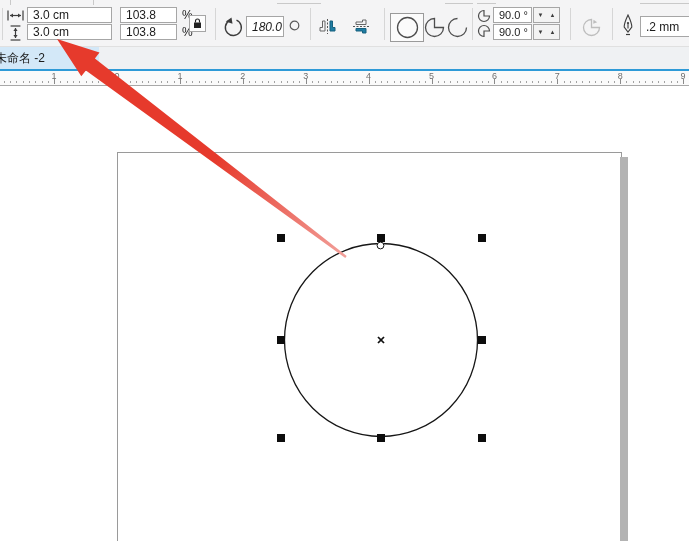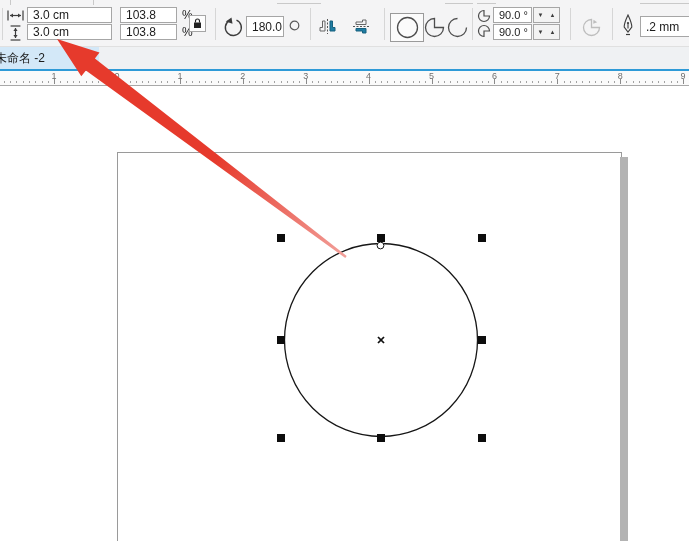--- a/index.html
+++ b/index.html
@@ -103,21 +103,21 @@
   </button>
 
   <div class="abs sep" style="left:215px;"></div>
 
   <span class="abs" style="left:222px;top:17px;">
     <svg width="21" height="21" viewBox="0 0 21 21">
         <path d="M7.2,3.6 A8,8 0 1 0 14.5,3.1" fill="none" stroke="#3c3c3c" stroke-width="1.4"></path>
         <path d="M9.5,0.5 L3.8,4.6 L10.5,6.8 Z" fill="#3c3c3c"></path>
       </svg>
   </span>
-  <input class="tb-input" style="left: 246px; top: 16px; width: 38px; height: 21px;" readonly="" value="180.0">
+  <input class="tb-input" style="left: 246px; top: 16px; width: 38px; height: 21px; font-style: italic;" readonly="" value="180.0">
   <span class="abs" style="left:289px;top:20px;">
     <svg width="11" height="11" viewBox="0 0 11 11">
         <circle cx="5.5" cy="5.5" r="4.3" fill="none" stroke="#5a5a5a" stroke-width="1.2"></circle>
       </svg>
   </span>
 
   <div class="abs sep" style="left:310px;"></div>
 
   <button class="abs tool-btn" style="left:316px;top:16px;width:23px;height:21px;">
     <span>

